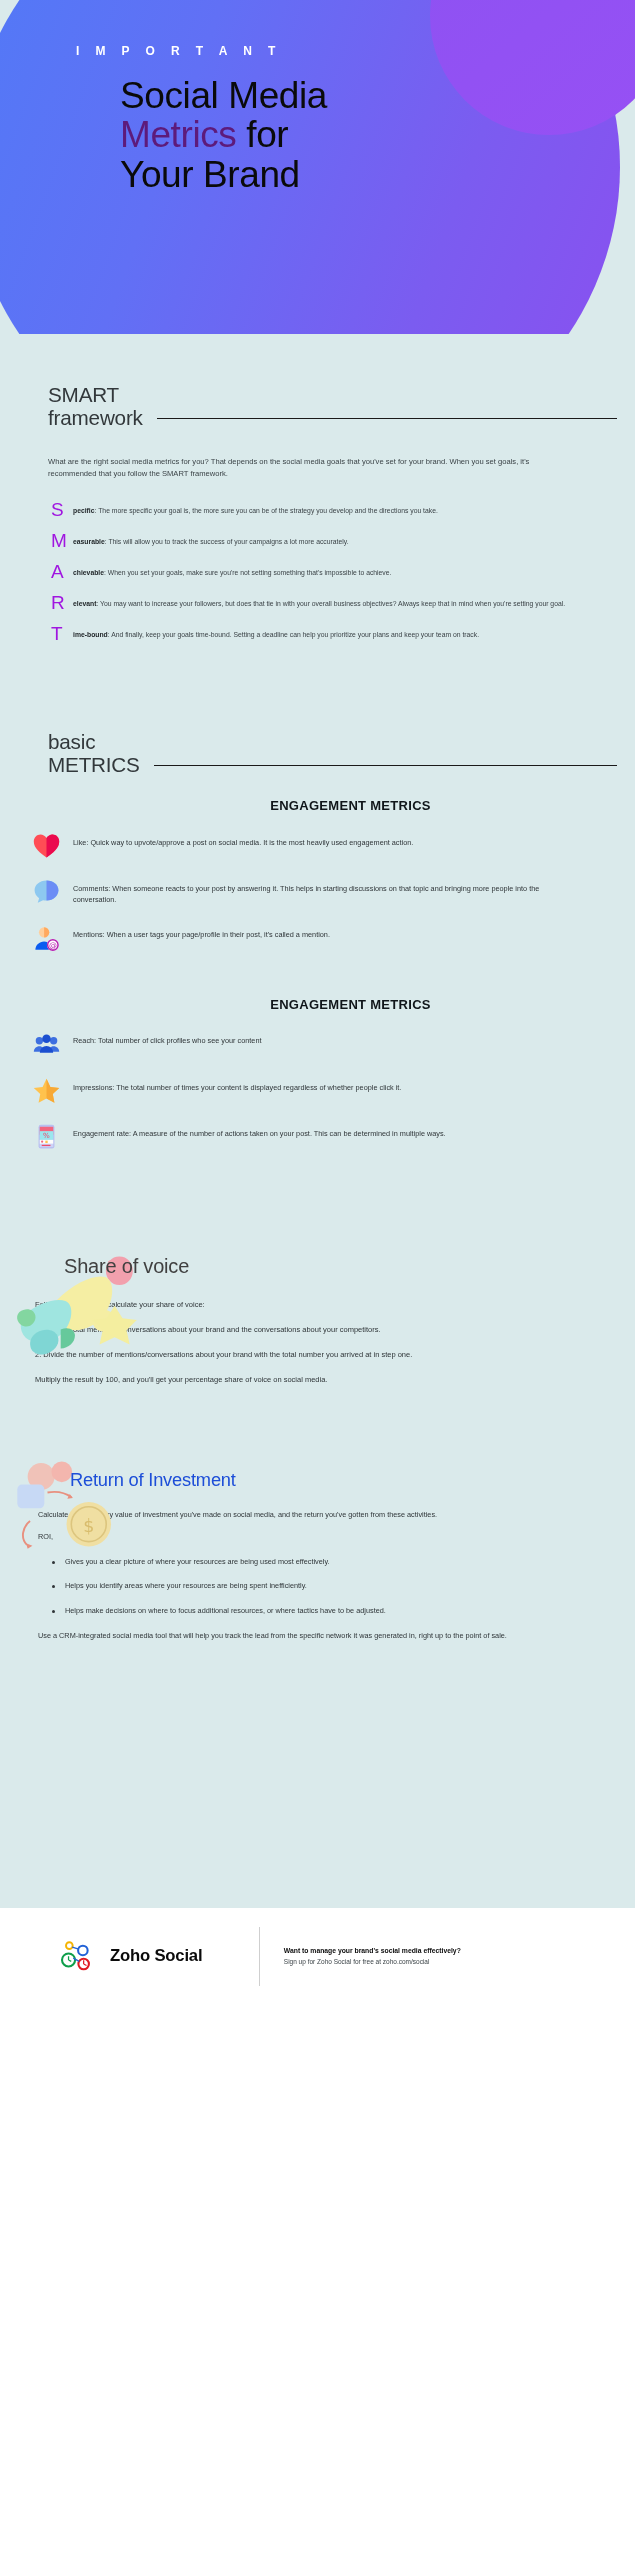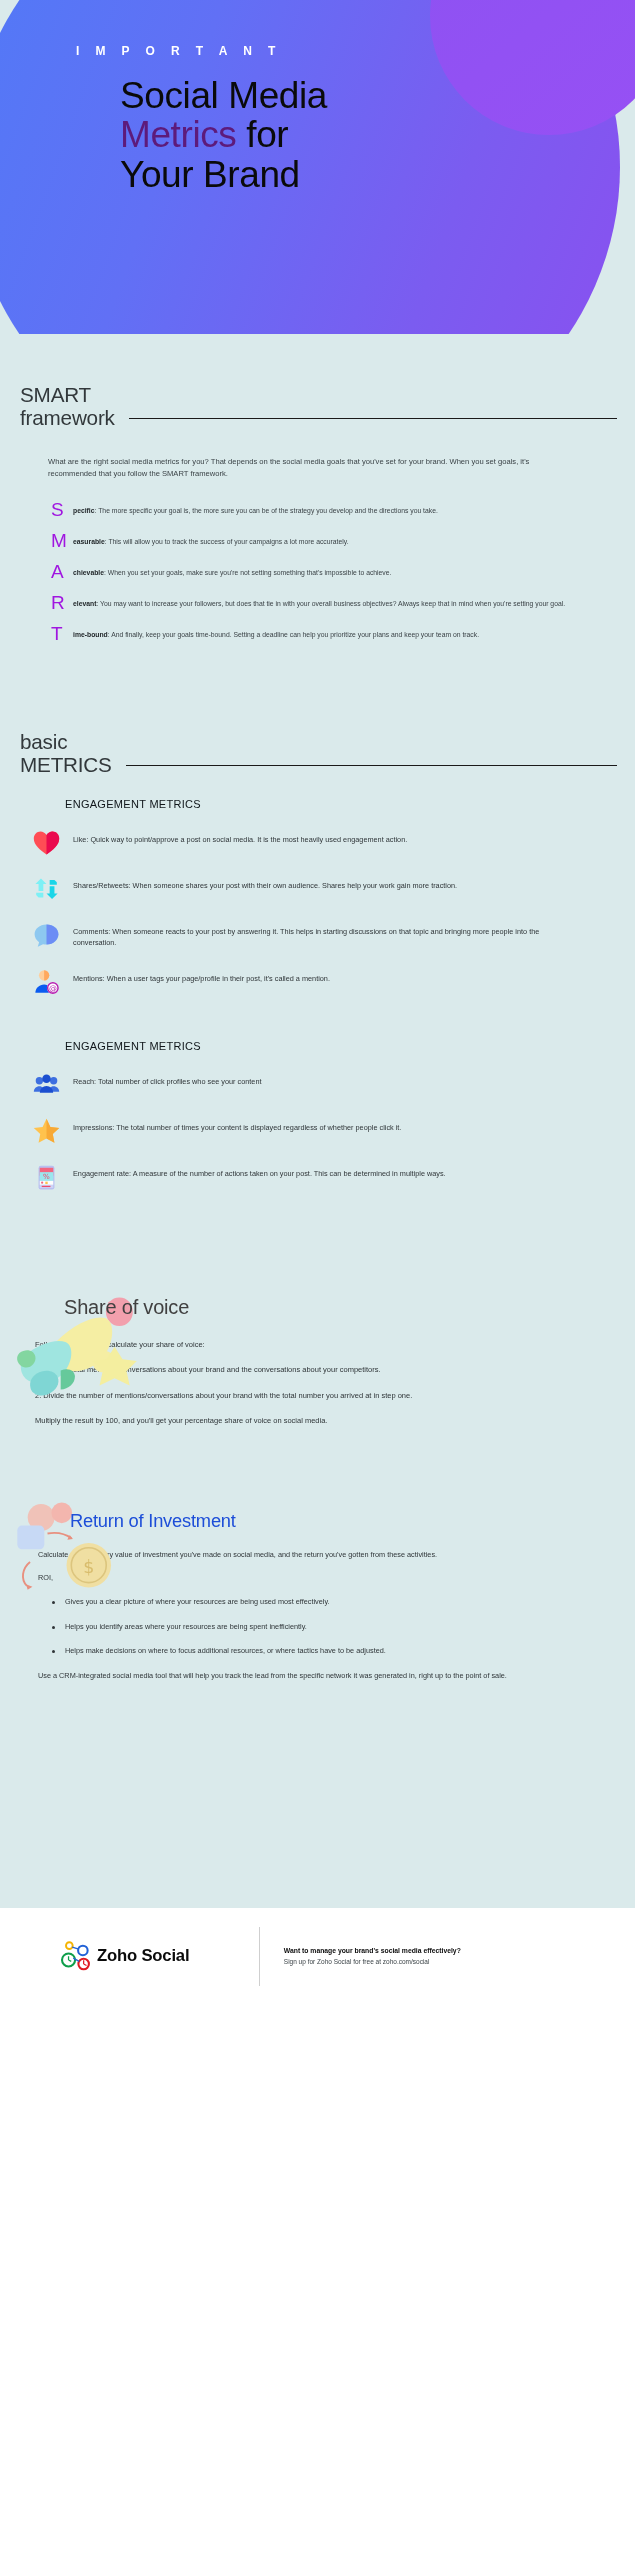--- a/index.html
+++ b/index.html
@@ -58,21 +58,21 @@
     letter-spacing:-0.4px;
     max-width:374px;
     margin-left:44px;
   }
   .hero-title .accent{ color:#5d1b7b; }
 
   
   .sec-head{
     display:flex;
     align-items:flex-end;
-    padding:0 19px 0 20px;
+    padding:0 19px 0 48px;
     gap:14px;
   }
   .sec-head .titles{ flex:0 0 auto; }
   .sec-head .rule{
     flex:1 1 auto;
     height:0.8px;
     background:#1a1a1a;
     margin-bottom:10.3px;
   }
   .sec-line1{
@@ -119,25 +119,26 @@
     line-height:1.5;
     color:#3b4347;
     padding-top:4px;
     max-width:521px;
   }
   .smart-text b{ color:#22282b; font-weight:700; }
 
   
   .metrics-sec{ padding-top:72px; }
   .sub-head{
-    font-size:11px;
-    font-weight:400;
+    font-size:13px;
+    font-weight:700;
     letter-spacing:0.3px;
     color:#10161a;
     padding:22px 0 0 65px;
+    text-align:center;
   }
   .metric-list{ padding:9.5px 32px 0 19px; }
   .metric-row{
     display:flex;
     align-items:flex-start;
     gap:11px;
     padding:7.2px 0 7.2px 11px;
   }
   .metric-icon{
     flex:0 0 32px;
@@ -226,21 +227,21 @@
     left:0; bottom:0;
     width:636px;
     height:96px;
     background:#ffffff;
     display:flex;
     align-items:center;
   }
   .footer-logo{
     display:flex;
     align-items:center;
-    gap:3px;
+    gap:16px;
     padding-left:59px;
     width:259px;
   }
   .footer-logo-text{
     font-size:16.7px;
     font-weight:600;
     color:#0b0b0b;
     letter-spacing:-0.2px;
   }
   .footer-divider{
@@ -323,34 +324,23 @@
     <div class="sub-head">ENGAGEMENT METRICS</div>
     <div class="metric-list">
 
       <div class="metric-row">
         <div class="metric-icon">
           <svg width="27" height="25.4" viewBox="0 0 34 32">
               <path d="M17 31C9 25 1 19 1 11 1 5.5 5 2 9.4 2c3 0 5.8 1.6 7.6 4.3C18.8 3.6 21.6 2 24.6 2 29 2 33 5.5 33 11c0 8-8 14-16 20z" fill="#ff4d55"></path>
               <path d="M17 6.3C18.8 3.6 21.6 2 24.6 2 29 2 33 5.5 33 11c0 8-8 14-16 20z" fill="#ea0a4e"></path>
             </svg>
         </div>
-        <div class="metric-copy">Like: Quick way to point/approve a post on social media. It is the most heavily used engagement action.</div>
-      </div>
-
-      <div class="metric-row">
-        <div class="metric-icon">
-          <svg width="27" height="25.4" viewBox="0 0 34 32">
-              <path d="M10 3l7 7h-4v9h-6v-9H3z" fill="#7df0f5"></path>
-              <path d="M24 29l-7-7h4v-9h6v9h4z" fill="#1ad6e8"></path>
-              <path d="M4 21h9v6H7l-3-3z" fill="#7df0f5"></path>
-              <path d="M30 11h-9V5h6l3 3z" fill="#1ad6e8"></path>
-            </svg>
-        </div>
-        <div class="metric-copy">Shares/Retweets: When someone shares your post with their own audience. Shares help your work gain more traction.</div>
-      </div>
+        <div class="metric-copy">Like: Quick way to upvote/approve a post on social media. It is the most heavily used engagement action.</div>
+      </div>
+
 
       <div class="metric-row">
         <div class="metric-icon">
           <svg width="27" height="25.4" viewBox="0 0 34 32">
               <path d="M17 2C8.2 2 2 7.6 2 14.3c0 4 2.2 7.6 5.7 9.9L6 30l6.6-3.3c1.4.3 2.9.5 4.4.5 8.8 0 15-5.6 15-12.9S25.8 2 17 2z" fill="#8dc8f0"></path>
               <path d="M17 2c8.8 0 15 5.6 15 12.3S25.8 27.2 17 27.2z" fill="#6c8df5"></path>
             </svg>
         </div>
         <div class="metric-copy">Comments: When someone reacts to your post by answering it. This helps in starting discussions on that topic and bringing more people into the conversation.</div>
       </div>

